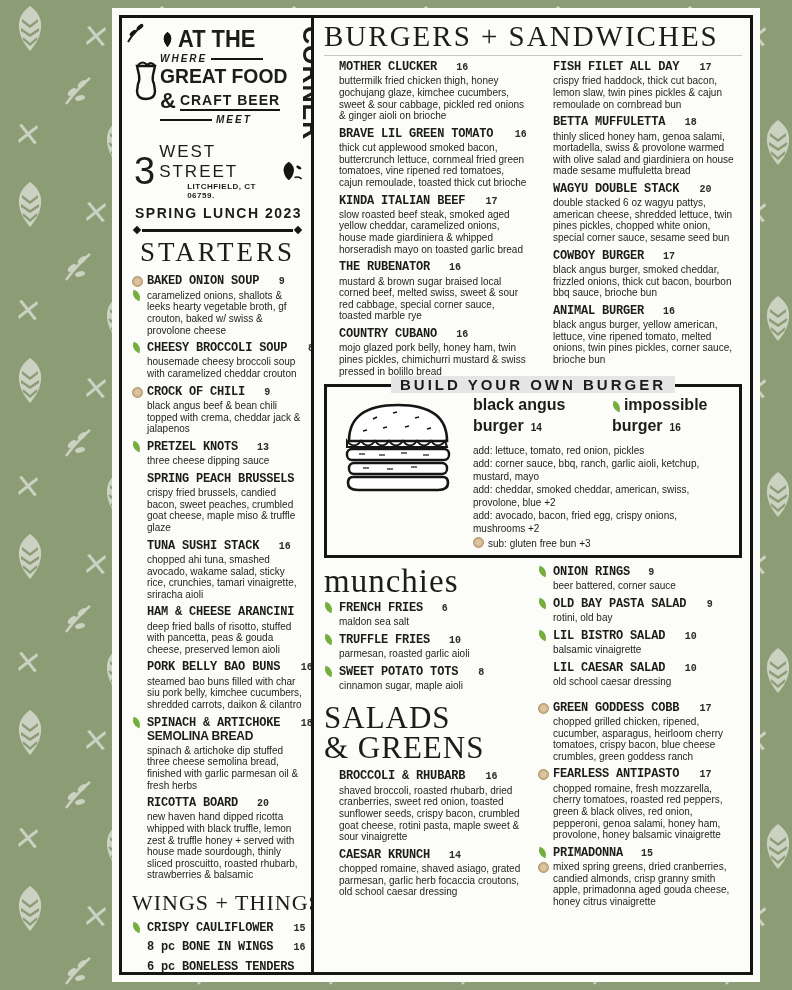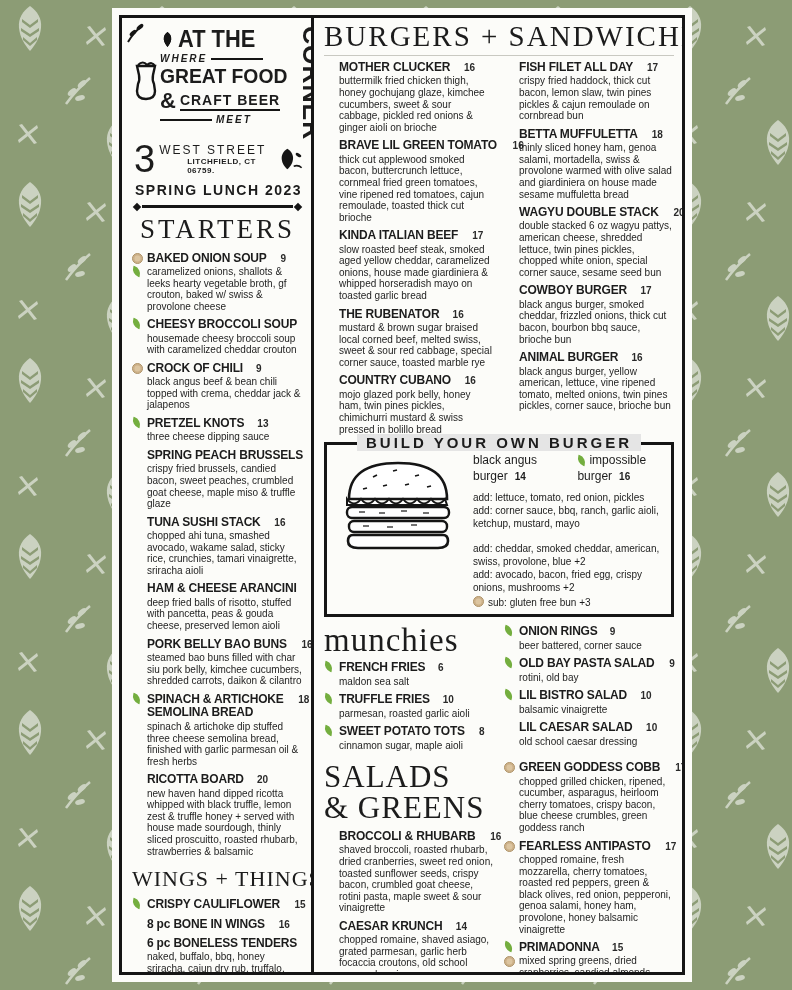--- a/index.html
+++ b/index.html
@@ -1,21 +1,21 @@
 <!DOCTYPE html>
 <html><head>
 <meta charset="utf-8">
 <style>
   html,body{margin:0;padding:0;}
   body{width:792px;height:990px;position:relative;overflow:hidden;background:#8c9c75;
        font-family:"Liberation Sans",sans-serif;color:#1c1c1c;}
   .bg-svg{position:absolute;left:0;top:0;}
 
   
-  .paper{position:absolute;left:112px;top:8px;width:580px;height:974px;background:#fcfcf9;}
+  .paper{position:absolute;left:112px;top:8px;width:648px;height:974px;background:#fcfcf9;}
   .frame{position:absolute;inset:7px;border:3px solid #151515;display:flex;box-sizing:border-box;}
   .left-col{width:192px;min-width:192px;border-right:3px solid #151515;box-sizing:border-box;
             padding:6px 8px 2px 10px;display:flex;flex-direction:column;overflow:hidden;}
   .right-area{flex:1;box-sizing:border-box;padding:2px 8px 5px 10px;display:flex;flex-direction:column;overflow:hidden;}
 
   
   .brand{position:relative;padding:2px 0 0 2px;}
   .brand-main{display:flex;align-items:stretch;}
   .glass-wrap{width:26px;display:flex;align-items:center;}
   .brand-center{flex:1;padding-left:2px;}
@@ -26,42 +26,42 @@
   .hline{display:inline-block;height:2px;background:#151515;flex:1;max-width:52px;}
   .greatfood{font-weight:800;font-size:21px;letter-spacing:0;transform:scaleX(.92);transform-origin:left;white-space:nowrap;}
   .craftbeer{display:flex;align-items:center;gap:4px;}
   .amp{font-weight:800;font-size:22px;}
   .cb{font-weight:800;font-size:14px;letter-spacing:1px;border-bottom:2px solid #151515;padding-bottom:1px;}
   .brand-vertical{writing-mode:vertical-rl;font-weight:800;font-size:25px;letter-spacing:1px;
                   line-height:1;padding-left:1px;}
   .address{display:flex;align-items:center;margin-top:2px;gap:4px;}
   .addr-no{font-size:38px;font-weight:400;line-height:.9;}
   .addr-lines{display:flex;flex-direction:column;}
-  .street{font-size:12px;letter-spacing:2px;font-weight:500;}
+  .street{font-size:17px;letter-spacing:2px;font-weight:500;}
   .city{font-size:8px;font-weight:700;letter-spacing:.5px;padding-left:28px;}
   .season{text-align:center;font-weight:700;font-size:14px;letter-spacing:1.5px;margin-top:5px;}
   .sprig-tl{position:absolute;left:-6px;top:-2px;}
 
   .diamond-divider{display:flex;align-items:center;gap:2px;margin:6px 2px 4px 2px;}
   .diamond-divider .line{flex:1;height:2.5px;background:#151515;}
   .diamond-divider .d{width:6px;height:6px;background:#151515;transform:rotate(45deg);}
 
   
   .serif{font-family:"Liberation Serif",serif;}
   .starters-title{font-size:27px;font-weight:400;letter-spacing:3px;text-align:center;margin:0 0 6px 0;}
   .wings-title{font-size:22px;font-weight:400;letter-spacing:1px;text-align:center;margin:4px 0 5px 0;white-space:nowrap;}
   .burgers-title{font-size:29px;font-weight:400;letter-spacing:2px;margin:0 0 4px 0;
                  border-bottom:1px solid #c9c9c2;padding-bottom:2px;white-space:nowrap;}
   .munchies-title{font-size:33px;font-weight:400;letter-spacing:1px;margin:0 0 3px 0;line-height:1;}
   .salads-title{font-size:31px;font-weight:400;letter-spacing:1px;line-height:.98;margin:2px 0 6px 0;}
 
   
   .items{padding-left:15px;}
   .menu-item{position:relative;margin-bottom:5px;}
-  .item-head{display:flex;align-items:baseline;gap:9px;}
+  .item-head{display:flex;align-items:baseline;gap:15px;font-family:Liberation Mono, monospace;}
   .item-name{font-weight:700;font-size:12.5px;letter-spacing:-.2px;transform:scaleX(.96);
              transform-origin:left;white-space:nowrap;line-height:1.15;}
   .item-name2{display:block;font-weight:700;font-size:12.5px;letter-spacing:-.2px;
               transform:scaleX(.96);transform-origin:left;line-height:1.1;}
   .item-price{font-size:10px;font-weight:600;color:#2a2a2a;}
   .item-desc{margin:1px 0 0 0;font-size:10px;line-height:1.16;color:#242424;position:relative;}
   .icon-slot{display:inline-block;}
   .title-icon{position:absolute;left:-15px;top:2px;}
   .desc-icon{position:absolute;left:-15px;top:1px;}
   .i-leaf{width:9px;height:9px;background:#74ae3f;border-radius:0 90% 0 90%;transform:rotate(18deg);}
@@ -75,24 +75,24 @@
   .col{min-width:0;}
 
   
   .build-box{border:3px solid #151515;margin:2px 0 7px 0;position:relative;padding:8px 8px 5px 8px;}
   .build-title{position:absolute;top:-11px;left:0;right:0;text-align:center;}
   .build-title span{background:#e5e5e5;padding:0 9px;font-weight:800;font-size:15px;letter-spacing:3px;}
   .build-body{display:flex;gap:10px;align-items:flex-start;}
   .burger-wrap{width:128px;min-width:128px;}
   .build-text{flex:1;font-size:10px;line-height:1.3;}
   .build-opts{display:flex;gap:22px;margin-bottom:7px;}
-  .opt-name{font-weight:400;font-size:12px;}
+  .opt-name{font-weight:700;font-size:16px;}
   .opt-price{font-weight:600;font-size:10px;margin-left:7px;}
   .add-line{margin:0;}
-  .add-group2{margin-top:12px;}
+  .add-group2{margin-top:0;}
   .sub-line{margin:2px 0 0 0;font-size:10px;}
   .sub-line .icon-slot{margin-right:4px;vertical-align:-1px;}
 
   .salads-row .col{padding-top:2px;}
   .munchies-row{margin-bottom:2px;}
 </style>
 </head>
 <body>
 
 <svg class="bg-svg" width="792" height="990">

